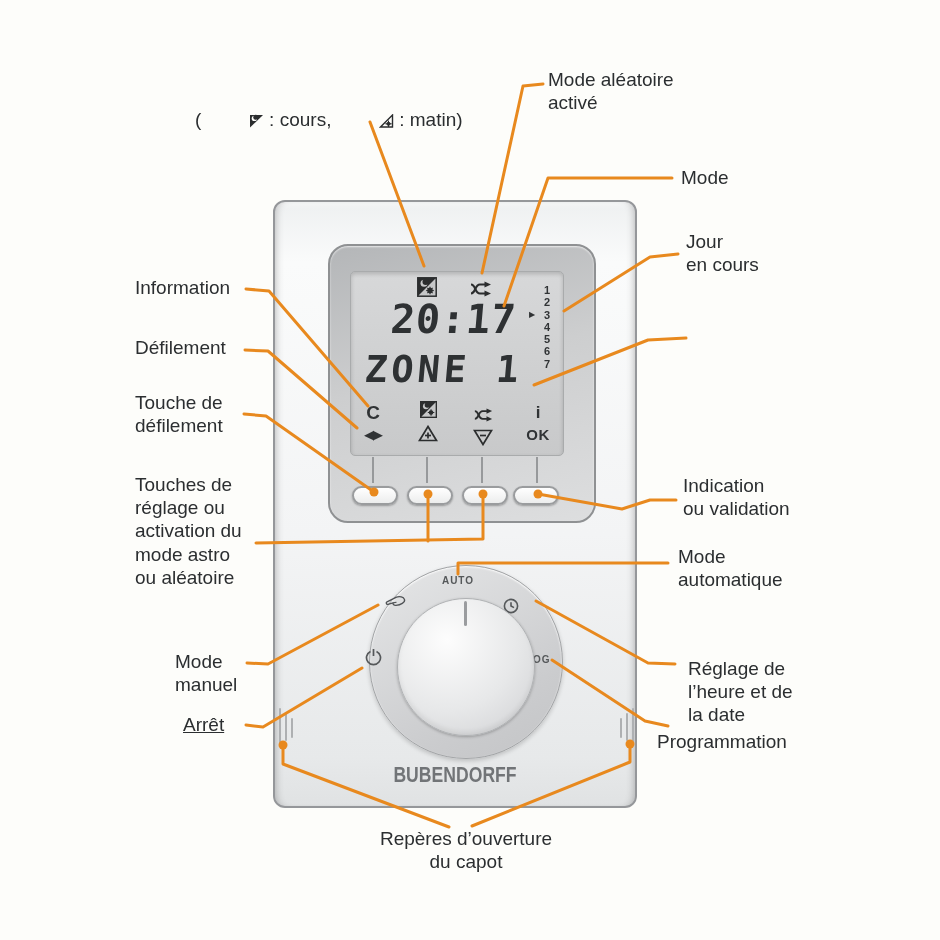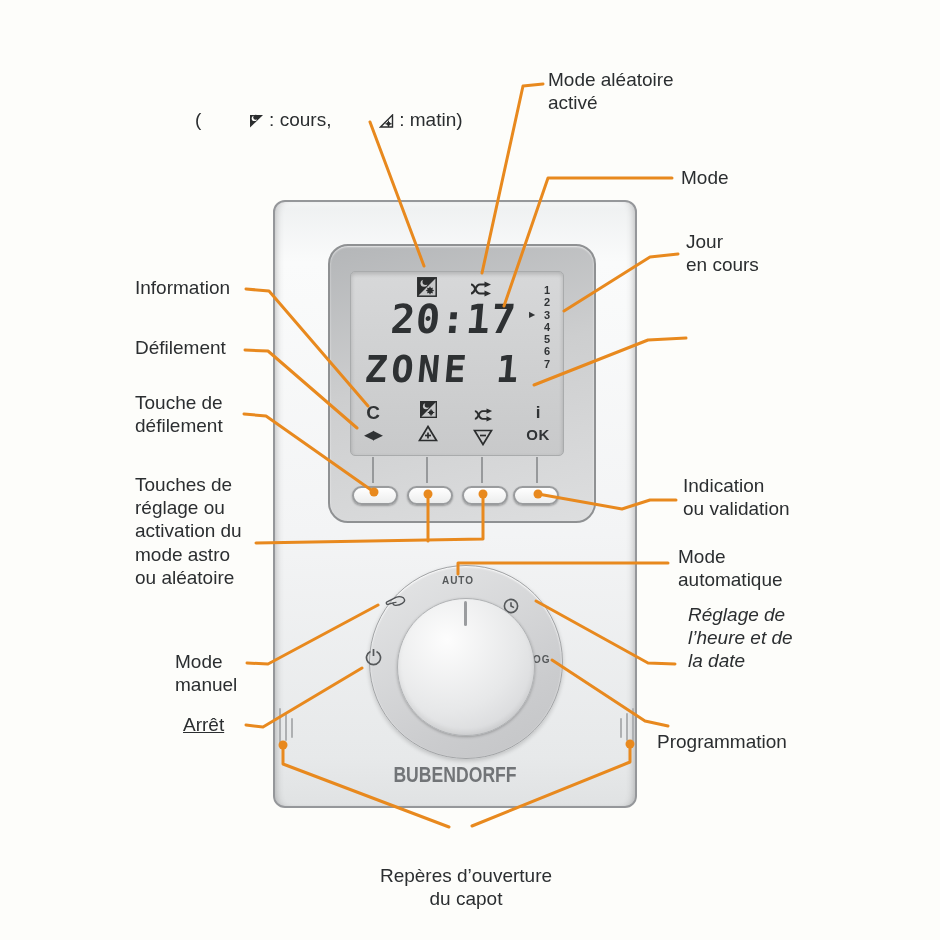--- a/index.html
+++ b/index.html
@@ -13,25 +13,25 @@
   .lbl-aleatoire{left:548px;top:68px;}
   .lbl-heure{left:681px;top:166px;}
   .lbl-jour{left:686px;top:230px;}
   .lbl-annulation{left:135px;top:276px;}
   .lbl-indication{left:692px;top:320px;}
   .lbl-defilement{left:135px;top:336px;}
   .lbl-touche-def{left:135px;top:391px;}
   .lbl-touches-reglage{left:135px;top:473px;}
   .lbl-information{left:683px;top:474px;}
   .lbl-mode-auto{left:678px;top:545px;}
-  .lbl-reglage{left:688px;top:603px;font-style:italic;}
+  .lbl-reglage{left:688px;top:657px;}
   .lbl-manuel{left:175px;top:650px;}
   .lbl-arret{left:183px;top:713px;text-decoration:underline;}
   .lbl-prog{left:657px;top:730px;}
-  .lbl-reperes{left:330px;top:864px;width:272px;text-align:center;}
+  .lbl-reperes{left:330px;top:827px;width:272px;text-align:center;}
   
   #callouts{position:absolute;left:0;top:0;width:940px;height:940px;pointer-events:none;}
   #callouts polyline{fill:none;stroke:#E8891E;stroke-width:3;stroke-linecap:round;stroke-linejoin:round;}
   #callouts circle{fill:#E8891E;}
   
   .device{position:absolute;left:273px;top:200px;width:364px;height:608px;border:2px solid #95979a;
           border-radius:12px;box-sizing:border-box;
           background:linear-gradient(180deg,#eef0f1,#fafbfb 10%,#f3f4f5 55%,#e7e9ea 92%,#e0e2e3);
           box-shadow:inset -7px 0 9px -7px rgba(0,0,0,.3), inset 7px 0 9px -7px rgba(0,0,0,.3),
                      inset 0 6px 8px -6px rgba(255,255,255,.9);}

